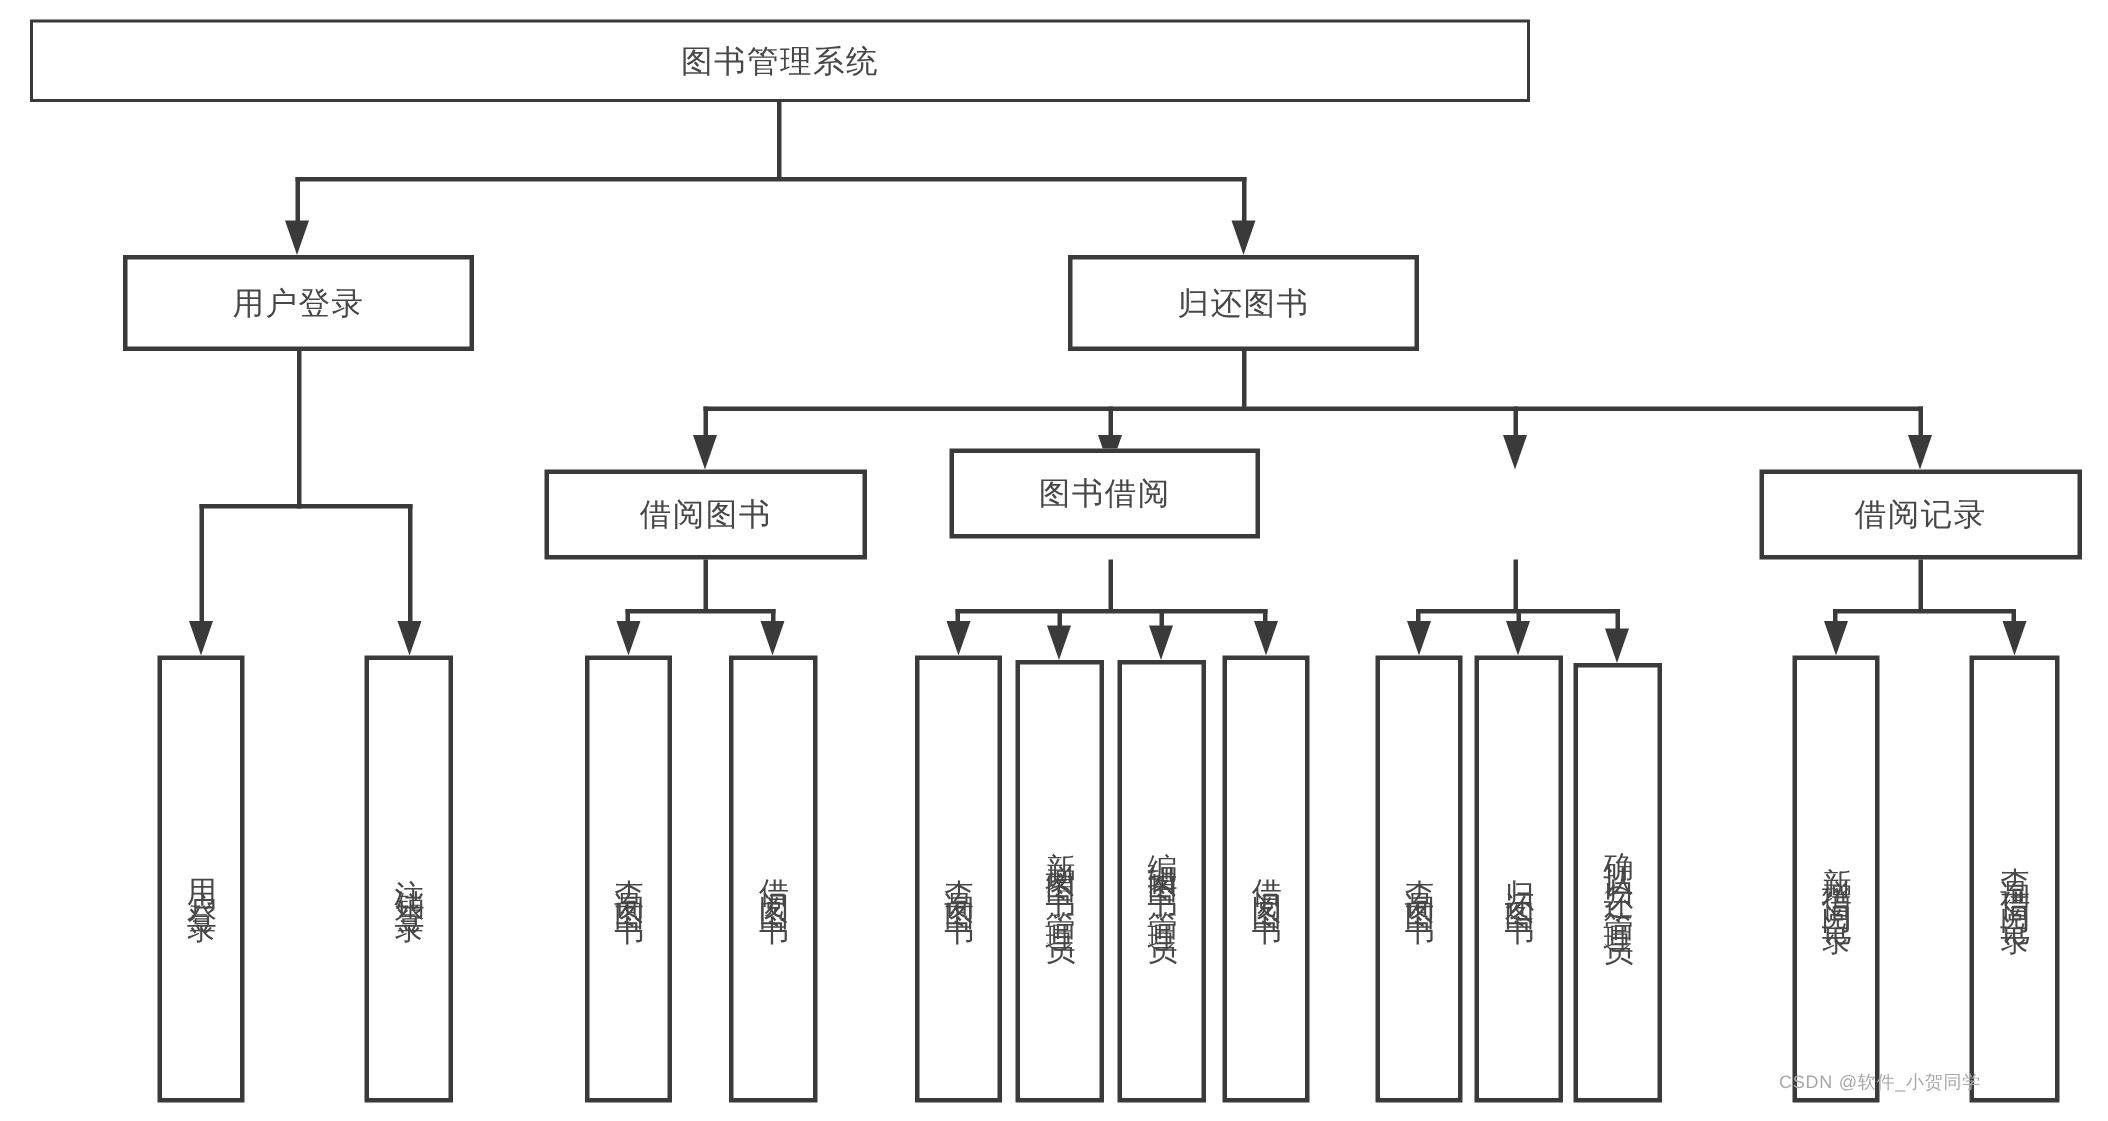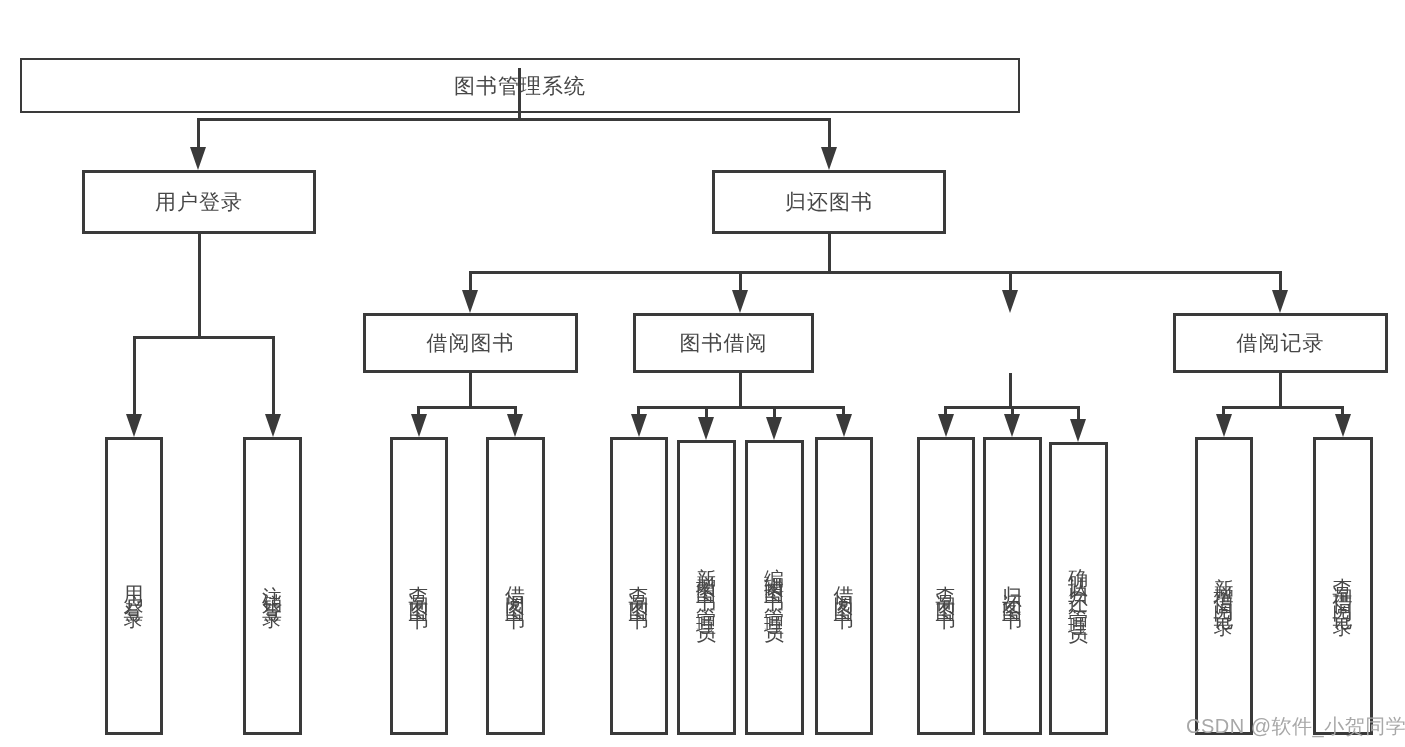--- a/index.html
+++ b/index.html
@@ -13,41 +13,41 @@
   .canvas{
     position:relative;width:1405px;height:747px;background:var(--background);
     overflow:hidden;
   }
   .box{
     position:absolute;box-sizing:border-box;background:var(--background);
     border:3px solid var(--line);
     display:flex;align-items:center;justify-content:center;
     color:var(--text);
   }
-  .box.l1{border-width:2px;margin-top:45px;}
+  .box.l1{border-width:2px;}
   .lbl{
     font-size:21px;letter-spacing:1px;white-space:nowrap;
     color:var(--text);
   }
   .vbox .lbl{
     writing-mode:vertical-rl;text-orientation:mixed;
     font-size:20px;letter-spacing:8px;line-height:1;white-space:normal;
   }
   .hl,.vl{position:absolute;background:var(--line);}
   .hl{height:3px;}
   .vl{width:3px;}
   .arr{
     position:absolute;width:0;height:0;
     border-left:8px solid transparent;
     border-right:8px solid transparent;
     border-top:23px solid var(--line);
   }
   .watermark{
     position:absolute;left:1186px;top:713px;z-index:5;
-    font-size:20px;letter-spacing:0.5px;color:var(--watermark);
+    font-size:12px;letter-spacing:0.5px;color:var(--watermark);
     white-space:nowrap;
   }
 </style>
 </head>
 <body>
 
 <div class="canvas">
 
   <div class="box l1" style="left:20px;top:13px;width:1000px;height:55px">
     <span class="lbl">图书管理系统</span>
@@ -74,21 +74,21 @@
   <div class="vl" style="left:1009px;top:271px;height:23px"></div>
   <div class="vl" style="left:1279px;top:271px;height:23px"></div>
   <div class="arr" style="left:462px;top:290px"></div>
   <div class="arr" style="left:732px;top:290px"></div>
   <div class="arr" style="left:1002px;top:290px"></div>
   <div class="arr" style="left:1272px;top:290px"></div>
 
   <div class="box" style="left:363px;top:313px;width:215px;height:60px">
     <span class="lbl">借阅图书</span>
   </div>
-  <div class="box" style="left:633px;top:313px;width:181px;height:60px">
+  <div class="box" style="left:633px;top:299px;width:207px;height:60px">
     <span class="lbl">图书借阅</span>
   </div>
   <div class="box" style="left:1173px;top:313px;width:215px;height:60px">
     <span class="lbl">借阅记录</span>
   </div>
 
   <div class="vl" style="left:198px;top:234px;height:105px"></div>
   <div class="hl" style="left:133px;top:336px;width:142px"></div>
   <div class="vl" style="left:133px;top:336px;height:80px"></div>
   <div class="vl" style="left:272px;top:336px;height:80px"></div>

